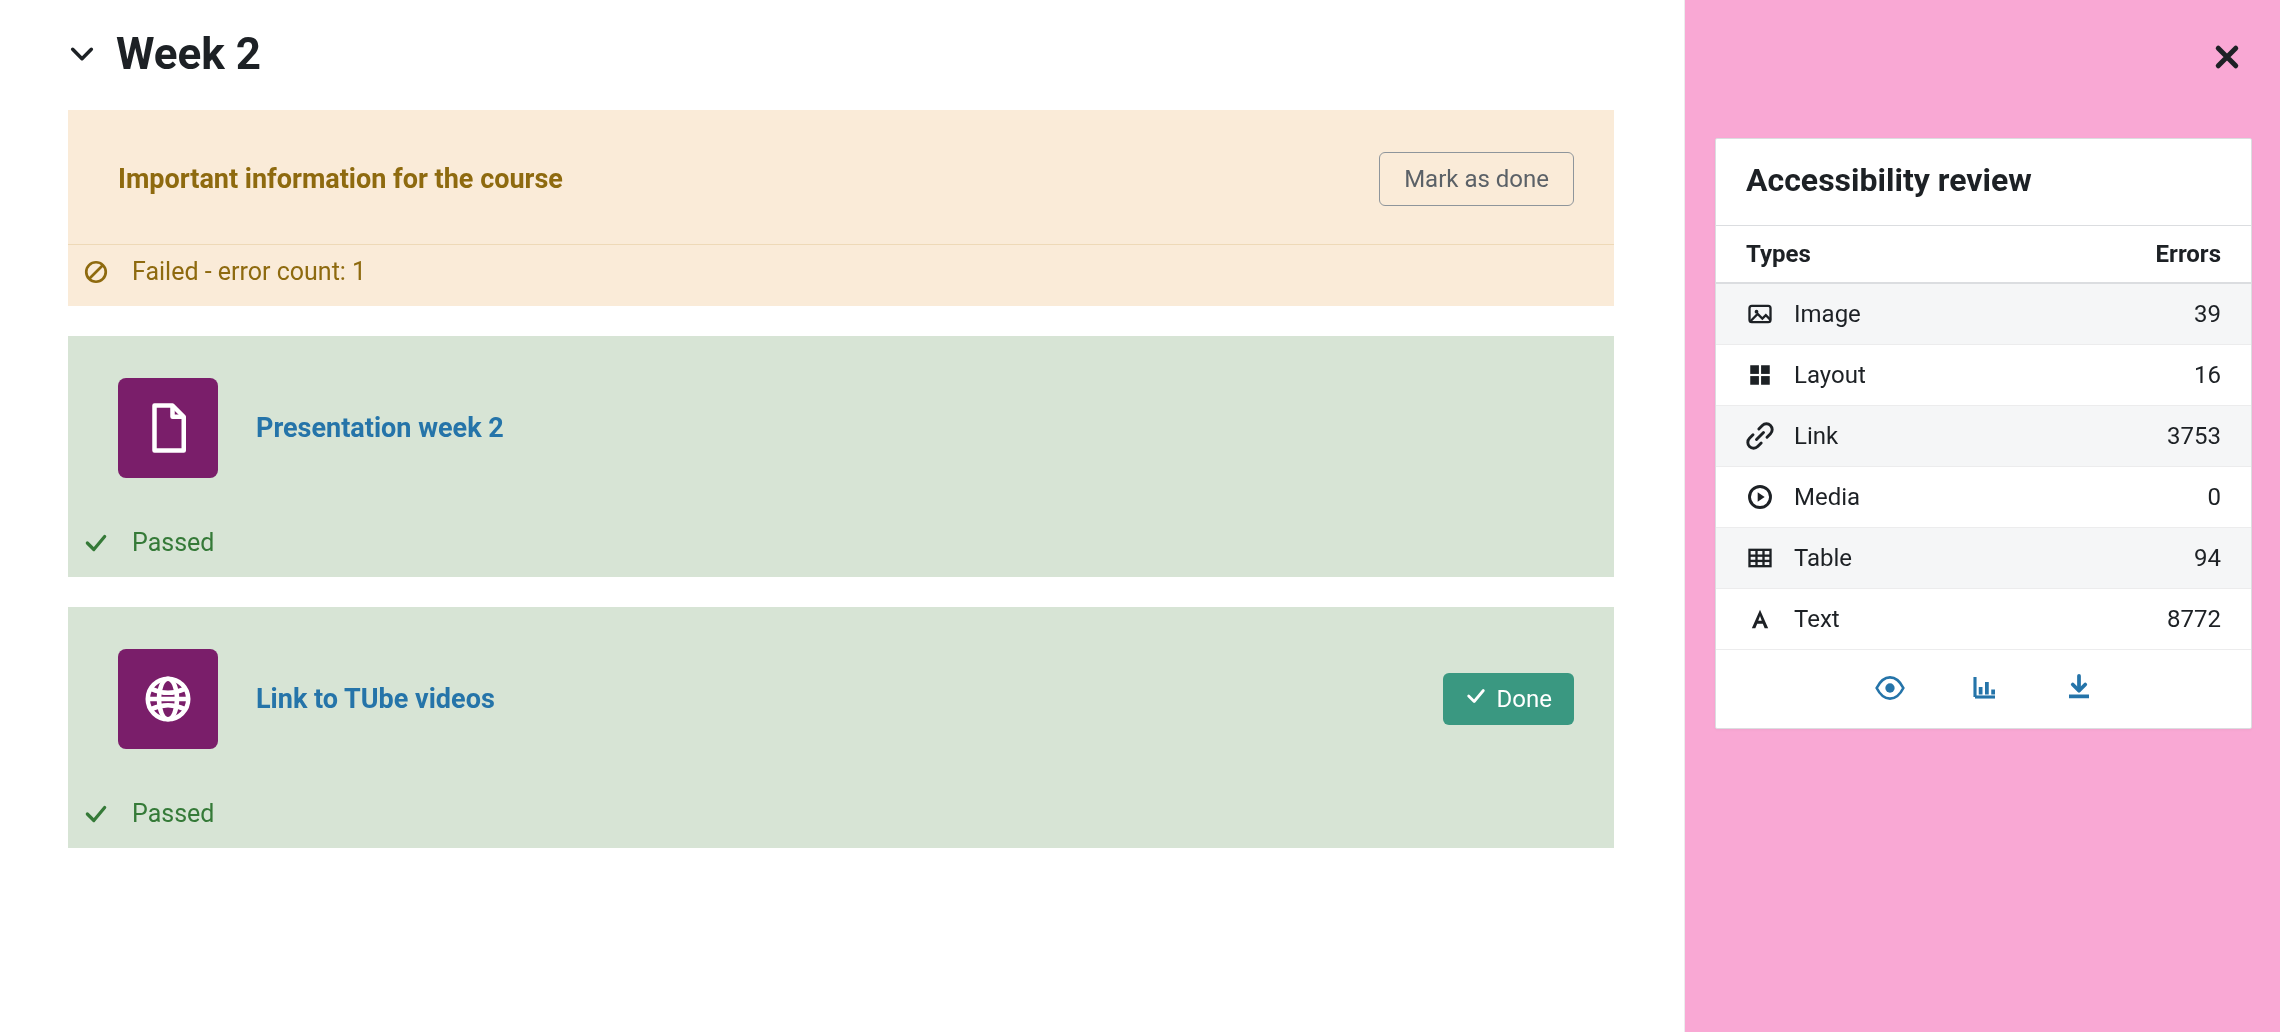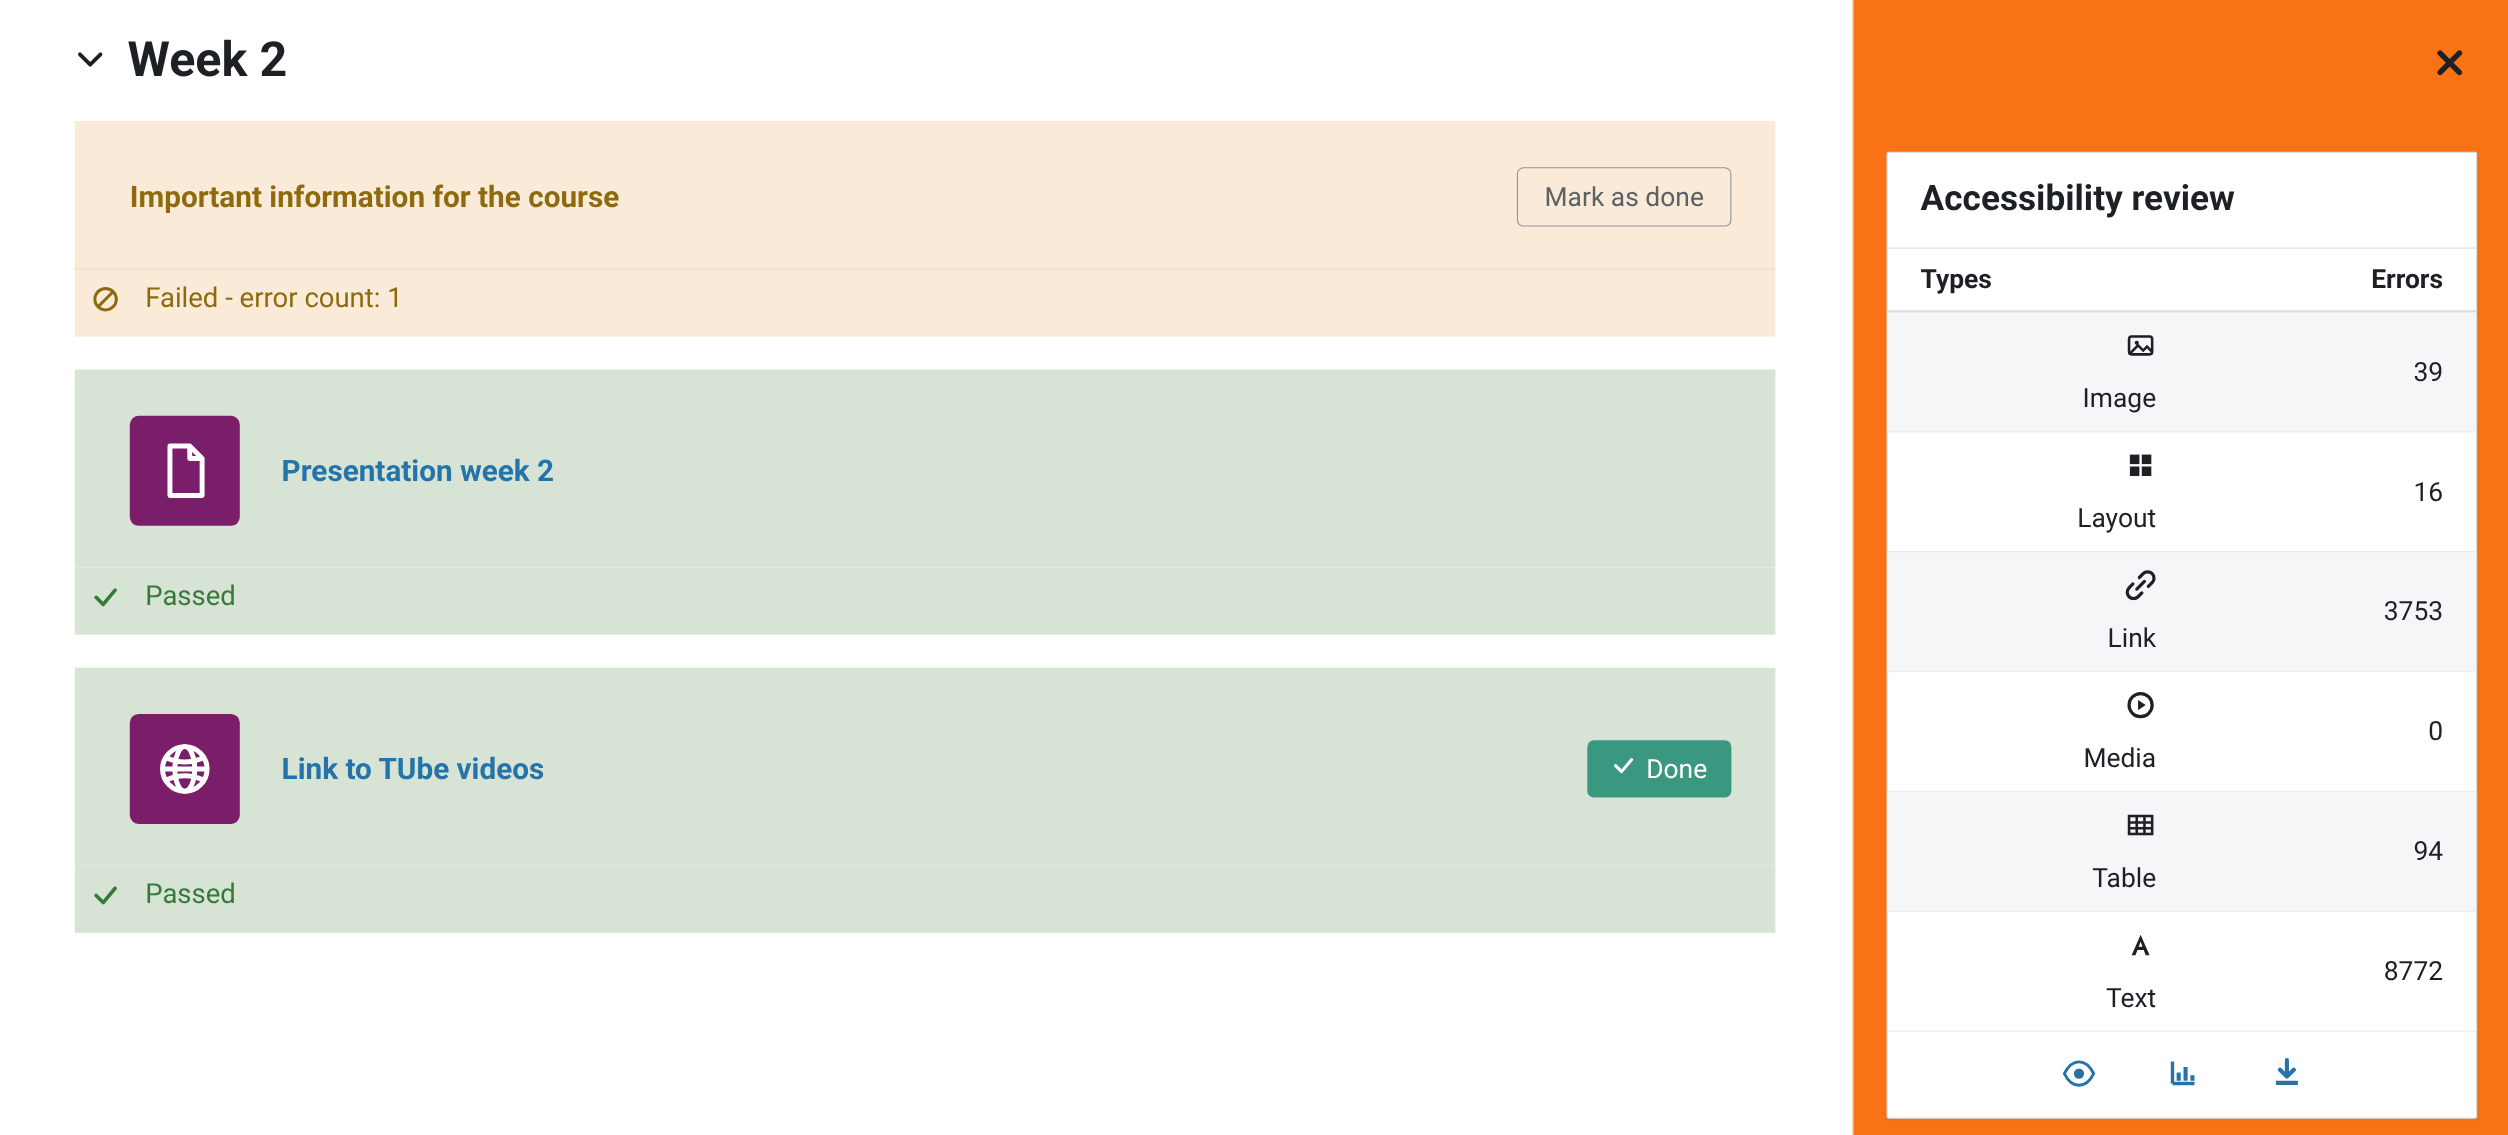--- a/index.html
+++ b/index.html
@@ -119,21 +119,21 @@
     border-radius: 8px;
     display: flex;
     align-items: center;
     justify-content: center;
     flex-shrink: 0;
   }
 
   
   .side {
     width: 596px;
-    background: #f97316;
+    background: #f9a8d4;
     border-left: 1px solid #ececed;
     position: relative;
     padding-top: 8px;
   }
   .side-close {
     position: absolute;
     top: 42px;
     right: 38px;
     cursor: pointer;
   }
@@ -166,21 +166,20 @@
     font-size: 24px;
     padding: 16px 30px;
     border-bottom: 1px solid #ececed;
   }
   .panel tbody tr:nth-child(odd) { background: #f5f6f7; }
   .panel tbody td:last-child { text-align: right; }
   .type-cell {
     display: flex;
     align-items: flex-end;
     gap: 20px;
-    flex-direction: column;
   }
   .type-cell .t-icon {
     width: 28px;
     height: 28px;
     display: inline-flex;
     align-items: center;
     justify-content: center;
   }
   .panel-actions {
     display: flex;

